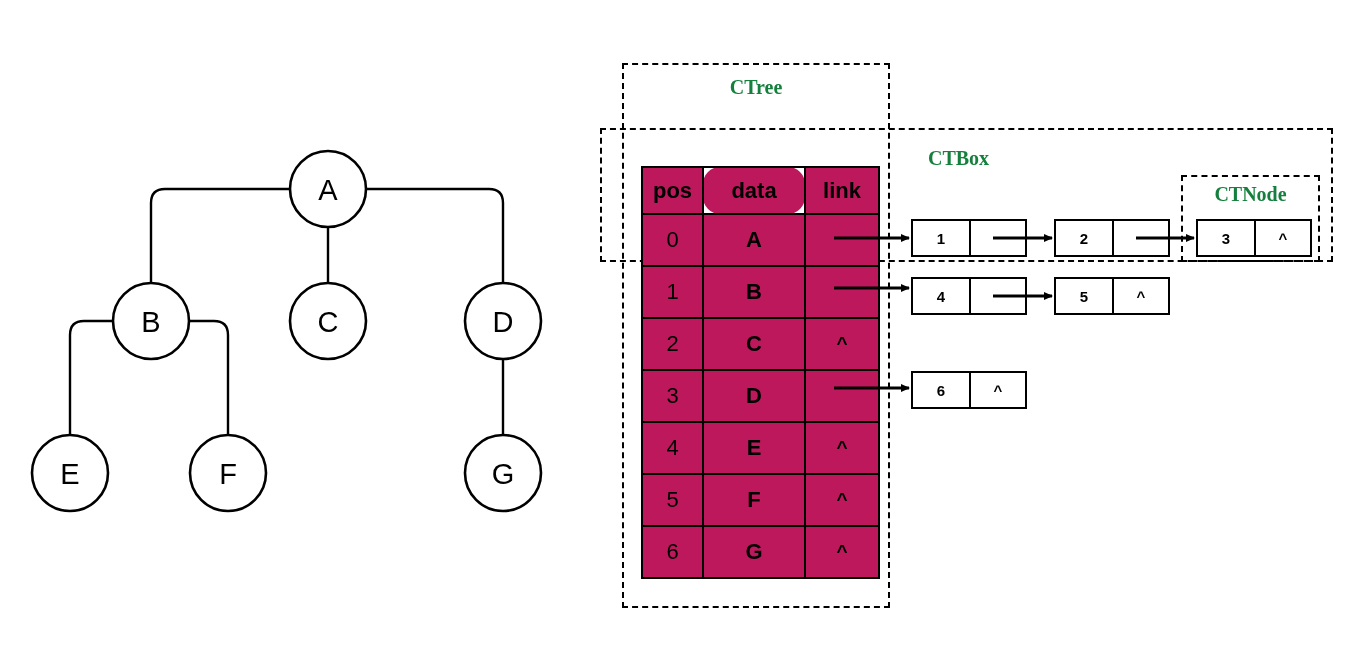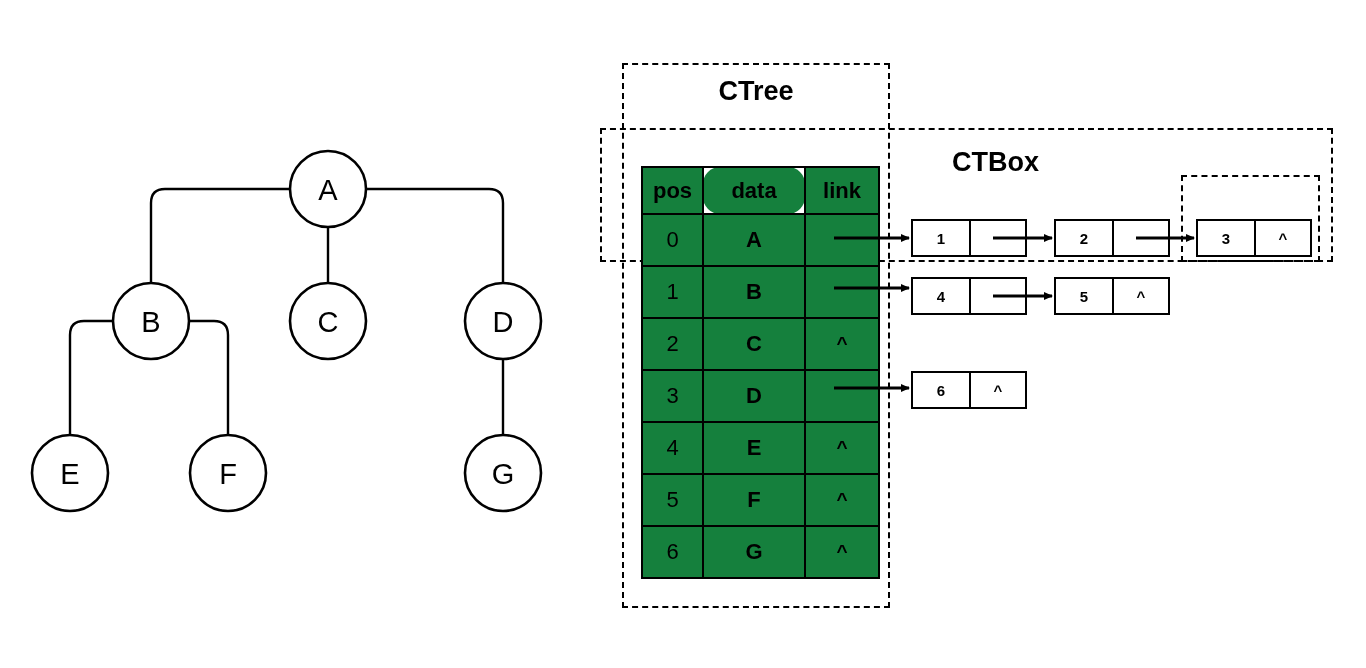--- a/index.html
+++ b/index.html
@@ -46,40 +46,40 @@
     dominant-baseline: central;
   }
   .group-box {
     position: absolute;
     border: 2px dashed #000000;
     box-sizing: border-box;
     background: transparent;
   }
   .group-label {
     position: absolute;
-    color: #000000;
-    font-family: Liberation Sans, sans-serif;
-    font-size: 27px;
+    color: #15803d;
+    font-family: Liberation Serif, serif;
+    font-size: 20px;
     font-weight: bold;
     white-space: nowrap;
   }
   table.ctree-table {
     position: absolute;
     border-collapse: collapse;
     table-layout: fixed;
     background: #ffffff;
   }
   table.ctree-table th,
   table.ctree-table td {
     border: 2px solid #000000;
     text-align: center;
     vertical-align: middle;
     font-family: "Liberation Sans", sans-serif;
     padding: 0;
-    background: #15803d;
+    background: #be185d;
   }
   table.ctree-table th {
     font-size: 22px;
     font-weight: bold;
     height: 45px;
   }
   table.ctree-table td {
     height: 50px;
   }
   td.col-pos { font-size: 22px; font-weight: normal; }
@@ -151,21 +151,22 @@
           <text class="tree-label" x="503" y="474">G</text>
         </g>
       </g>
   </svg>
 
   <div class="group-box" id="box-ctree" style="left: 622px; top: 63px; width: 268px; height: 545px;"></div>
   <div class="group-box" id="box-ctbox" style="left: 600px; top: 128px; width: 733px; height: 134px;"></div>
   <div class="group-box" id="box-ctnode" style="left: 1181px; top: 175px; width: 139px; height: 87px;"></div>
 
   <div class="group-label" id="label-ctree" style="left: 622px; top: 76px; width: 268px; text-align: center;">CTree</div>
-  <div class="group-label" id="label-ctbox" style="left: 952px; top: 147px;">CTBox</div>
+  <div class="group-label" id="label-ctbox" style="left: 928px; top: 147px;">CTBox</div>
+  <div class="group-label" id="label-ctnode" style="left: 1181px; top: 183px; width: 139px; text-align: center;">CTNode</div>
 
   <table class="ctree-table" id="ctree-table" style="left: 641px; top: 166px;">
     <thead>
       <tr id="ctree-thead-row">
           <th style="width: 59px;">pos</th>
           <th style="width: 100px; border-radius: 17px;">data</th>
           <th style="width: 72px;">link</th>
         </tr>
     </thead>
     <tbody id="ctree-tbody">

